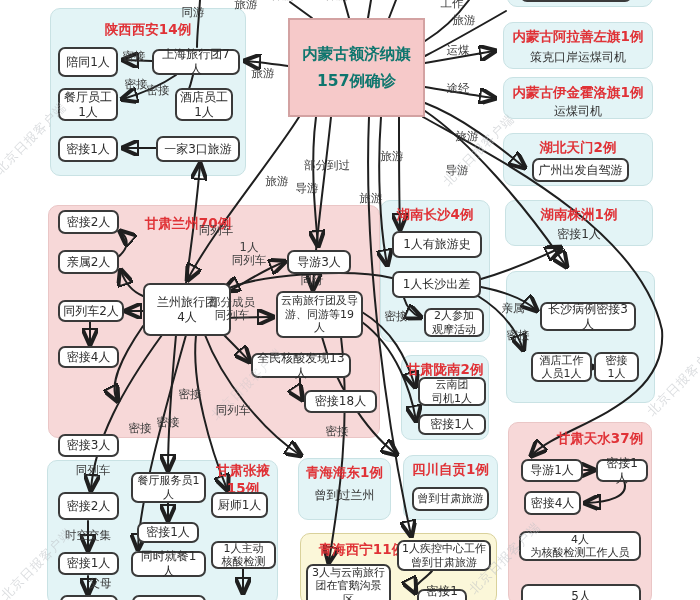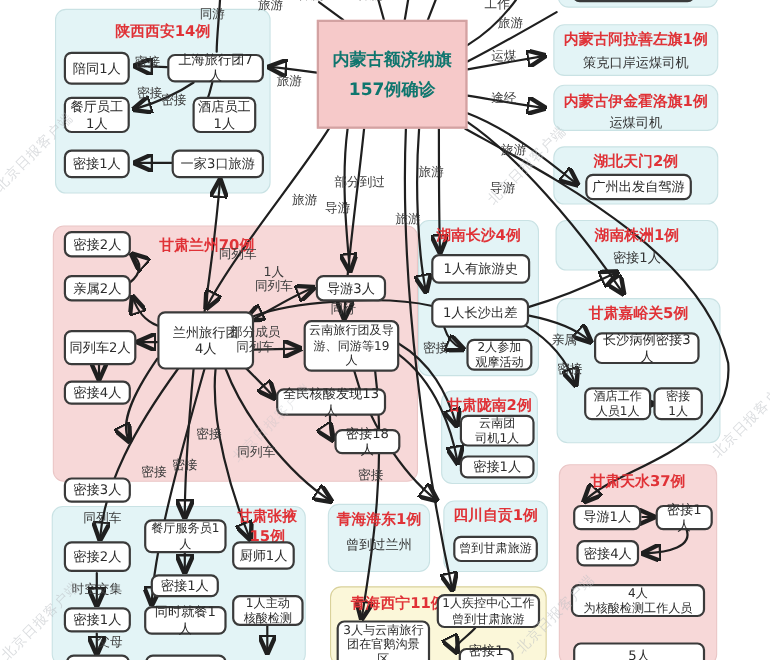--- a/index.html
+++ b/index.html
@@ -148,45 +148,44 @@
 
   <div class="rtitle" style="left:505px;top:206px;width:148px;">湖南株洲1例</div>
   <div class="rsub" style="left:505px;top:226px;width:148px;">密接1人</div>
 
   <div class="rtitle" style="left:380px;top:206px;width:110px;">湖南长沙4例</div>
   <div class="node" style="left:392px;top:231px;width:90px;height:27px;">1人有旅游史</div>
   <div class="node" style="left:392px;top:271px;width:89px;height:27px;">1人长沙出差</div>
   <div class="node sm" style="left:424px;top:308px;width:60px;height:29px;">2人参加
 观摩活动</div>
 
-  <div class="rtitle" style="left:506px;top:277px;width:149px;">甘肃嘉峪关5例</div>
   <div class="node" style="left:540px;top:302px;width:96px;height:29px;">长沙病例密接3人</div>
   <div class="node sm" style="left:516px;top:352px;width:61px;height:30px;margin-left:15px;">酒店工作
 人员1人</div>
   <div class="node sm" style="left:594px;top:352px;width:45px;height:30px;">密接
 1人</div>
 
   <div class="rtitle" style="left:401px;top:361px;width:88px;">甘肃陇南2例</div>
   <div class="node sm" style="left:418px;top:377px;width:68px;height:29px;">云南团
 司机1人</div>
   <div class="node" style="left:418px;top:414px;width:68px;height:21px;">密接1人</div>
 
   <div class="rtitle" style="left:130px;top:215px;width:116px;">甘肃兰州70例</div>
   <div class="node" style="left:58px;top:210px;width:61px;height:24px;">密接2人</div>
   <div class="node" style="left:58px;top:250px;width:61px;height:24px;">亲属2人</div>
-  <div class="node" style="left:58px;top:300px;width:66px;height:32px;">同列车2人</div>
+  <div class="node" style="left:58px;top:300px;width:66px;height:22px;">同列车2人</div>
   <div class="node" style="left:58px;top:346px;width:61px;height:22px;">密接4人</div>
   <div class="node" style="left:58px;top:397px;width:61px;height:23px;margin-top:37px;">密接3人</div>
   <div class="node" style="left:143px;top:283px;width:88px;height:53px;">兰州旅行团
 4人</div>
   <div class="node" style="left:287px;top:250px;width:64px;height:24px;">导游3人</div>
   <div class="node sm" style="left:276px;top:291px;width:87px;height:47px;">云南旅行团及导
 游、同游等19人</div>
   <div class="node" style="left:251px;top:353px;width:100px;height:25px;">全民核酸发现13人</div>
-  <div class="node" style="left:304px;top:390px;width:60px;height:23px;text-align:center;">密接18人</div>
+  <div class="node" style="left:304px;top:390px;width:73px;height:23px;text-align:center;">密接18人</div>
 
   <div class="rtitle" style="left:208px;top:462px;width:70px;">甘肃张掖
 15例</div>
   <div class="node" style="left:58px;top:492px;width:61px;height:28px;">密接2人</div>
   <div class="node" style="left:58px;top:552px;width:61px;height:23px;">密接1人</div>
   <div class="node sm" style="left:131px;top:472px;width:75px;height:31px;">餐厅服务员1
 人</div>
   <div class="node" style="left:137px;top:522px;width:62px;height:21px;">密接1人</div>
   <div class="node" style="left:131px;top:551px;width:75px;height:26px;">同时就餐1人</div>
   <div class="node" style="left:211px;top:492px;width:57px;height:26px;">厨师1人</div>
@@ -201,21 +200,21 @@
   <div class="rtitle" style="left:403px;top:461px;width:95px;">四川自贡1例</div>
   <div class="node sm" style="left:412px;top:487px;width:77px;height:24px;">曾到甘肃旅游</div>
 
   <div class="rtitle" style="left:306px;top:541px;width:112px;">青海西宁11例</div>
   <div class="node sm" style="left:306px;top:564px;width:85px;height:44px;">3人与云南旅行
 团在官鹅沟景区</div>
   <div class="node sm" style="left:397px;top:540px;width:94px;height:31px;">1人疾控中心工作
 曾到甘肃旅游</div>
   <div class="node" style="left:417px;top:589px;width:50px;height:20px;">密接1人</div>
 
-  <div class="rtitle" style="left:508px;top:430px;width:144px;">甘肃天水37例</div>
+  <div class="rtitle" style="left:508px;top:430px;width:144px;padding-left:20px;">甘肃天水37例</div>
   <div class="node" style="left:521px;top:459px;width:62px;height:23px;">导游1人</div>
   <div class="node" style="left:596px;top:459px;width:52px;height:23px;">密接1人</div>
   <div class="node" style="left:524px;top:491px;width:57px;height:24px;">密接4人</div>
   <div class="node sm" style="left:519px;top:531px;width:122px;height:30px;">4人
 为核酸检测工作人员</div>
   <div class="node" style="left:521px;top:584px;width:120px;height:24px;">5人</div>
 
   <span class="elabel" style="left:193px;top:13px;">同游</span>
   <span class="elabel" style="left:246px;top:5px;">旅游</span>
   <span class="elabel" style="left:284px;top:-4px;">旅游</span>

